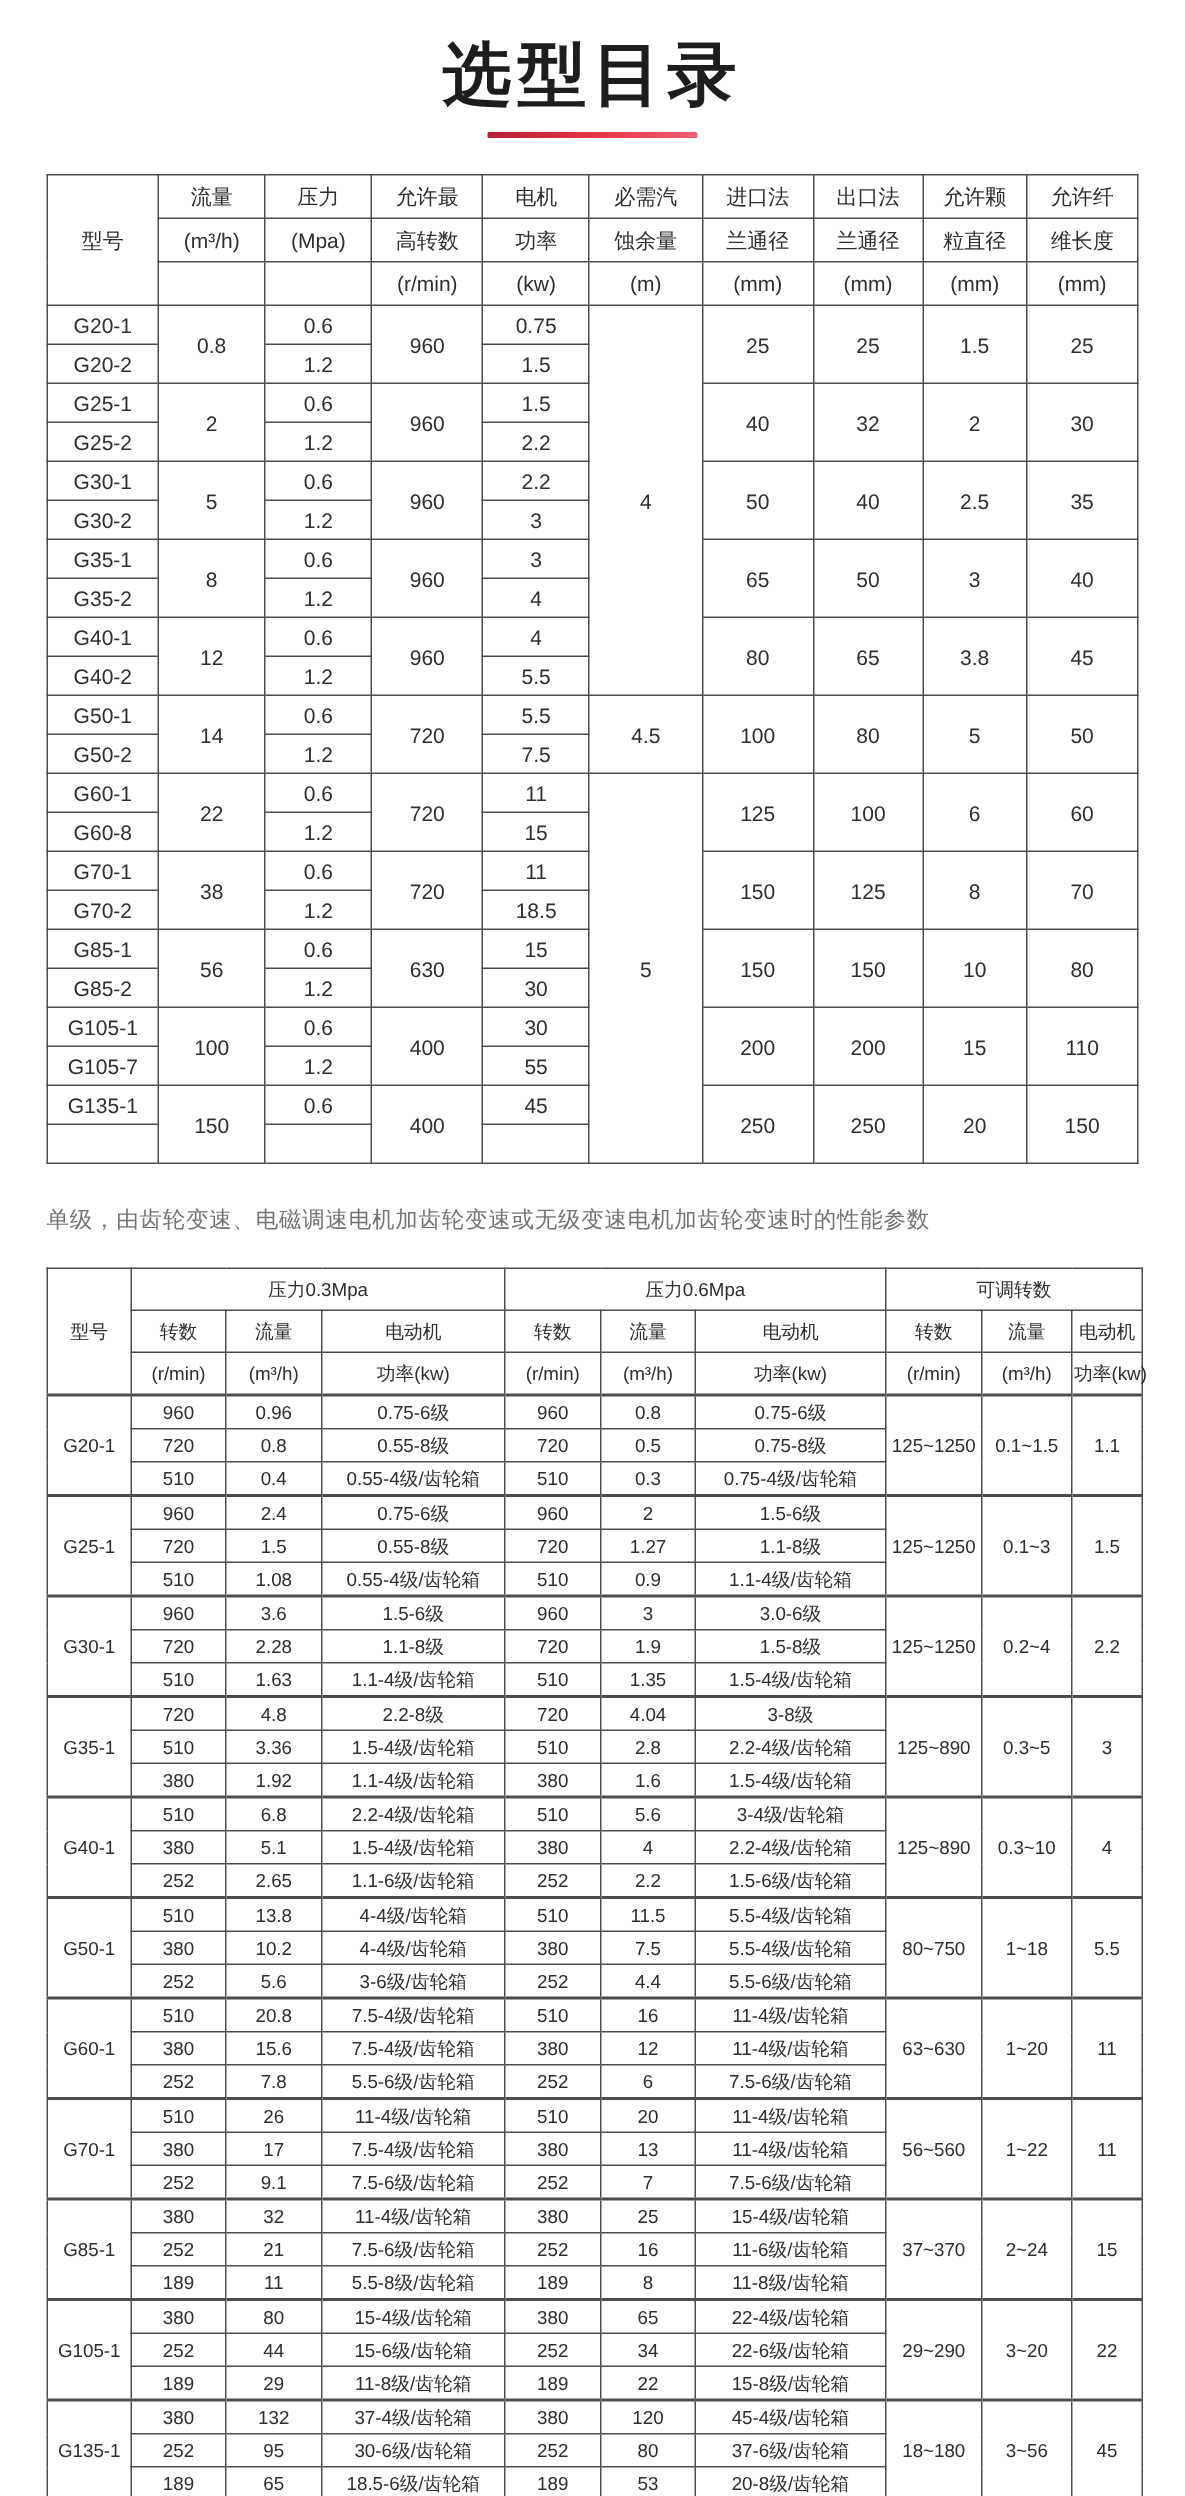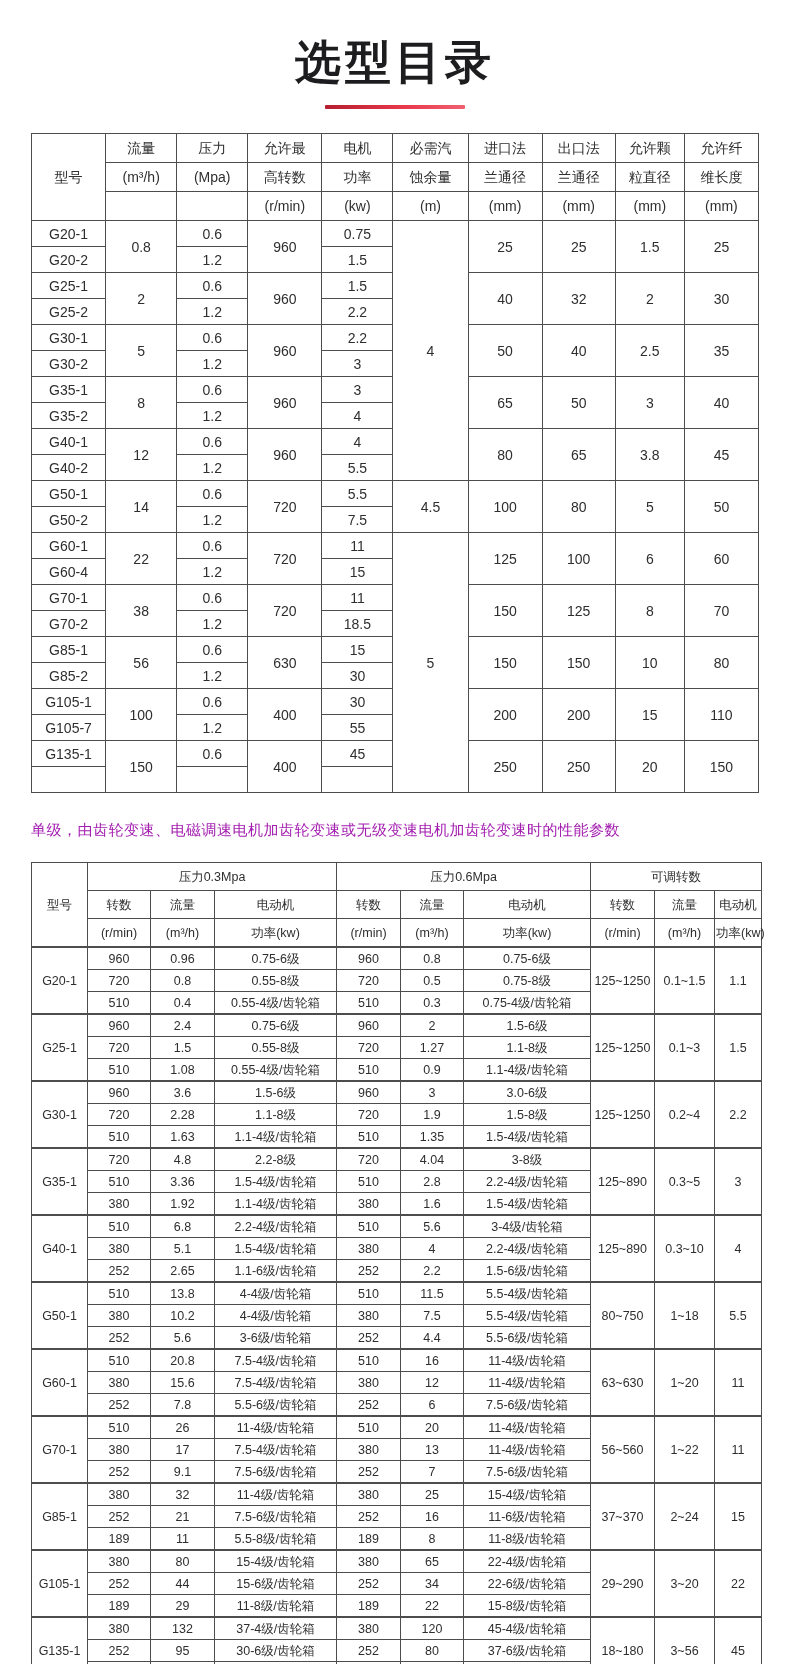--- a/index.html
+++ b/index.html
@@ -4,21 +4,21 @@
 <style>
   html,body{margin:0;padding:0;background:#ffffff;}
   body{
     width:790px;
     font-family:"Liberation Sans","DejaVu Sans",sans-serif;
     color:#2a2a2a;
     -webkit-font-smoothing:antialiased;
   }
   .title-wrap{ text-align:center; padding-top:20px; }
   .page-title{
-    margin:15px;
+    margin:2px;
     font-size:46px;
     font-weight:700;
     letter-spacing:4px;
     color:#1d1d1f;
     line-height:1.2;
   }
   .title-divider{
     width:140px; height:4px;
     margin:11px auto 0 auto;
     background:linear-gradient(90deg,#b51e31 0%, #e8374a 55%, #f06071 100%);
@@ -39,21 +39,21 @@
   table.spec th{ height:28px; line-height:1.15; }
   table.spec td{ height:25px; }
   table.perf{ font-size:12.5px; }
   table.perf th{ height:27px; line-height:1.15;text-align:center; }
   table.perf td{ height:21px; line-height:1.15; }
   table.perf tr.grp td, table.perf tr.grp th{ border-top:2px solid #4d4d4d; }
   .nowrap{ white-space:nowrap; }
   .note{
     margin:28px 31px 0 31px;
     font-size:15px;
-    color:#a21caf;
+    color:#737373;
     letter-spacing:0.5px;
   }
   .perf-wrap{ margin-top:22px; }
 </style>
 </head>
 <body>
 
 <div class="title-wrap">
   <h1 class="page-title">选型目录</h1>
   <div class="title-divider"></div>
@@ -214,21 +214,21 @@
           <td>0.6</td>
           <td rowspan="2">720</td>
           <td>11</td>
           <td rowspan="10">5</td>
           <td rowspan="2">125</td>
           <td rowspan="2">100</td>
           <td rowspan="2">6</td>
           <td rowspan="2">60</td>
         </tr>
         <tr>
-          <td>G60-4</td>
+          <td>G60-8</td>
           <td>1.2</td>
           <td>15</td>
         </tr>
         <tr>
           <td>G70-1</td>
           <td rowspan="2">38</td>
           <td>0.6</td>
           <td rowspan="2">720</td>
           <td>11</td>
           <td rowspan="2">150</td>

